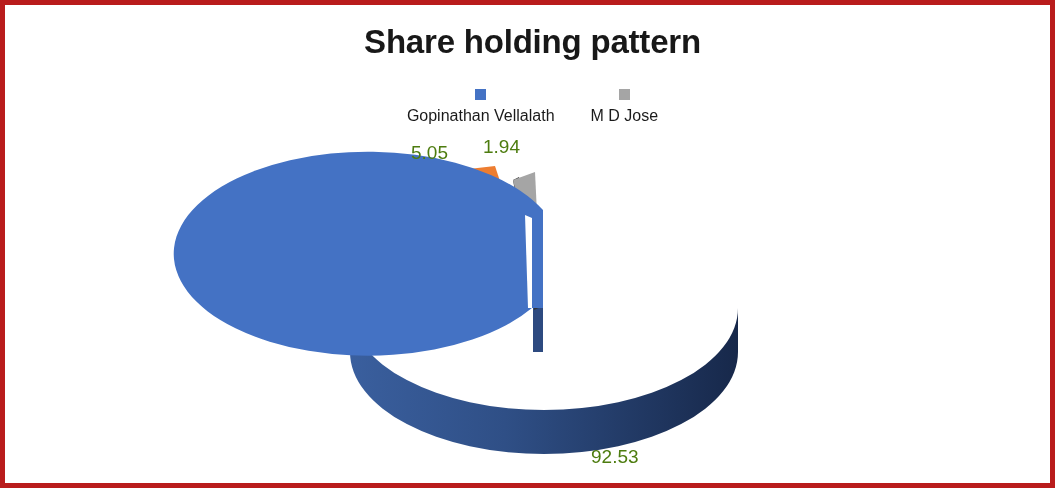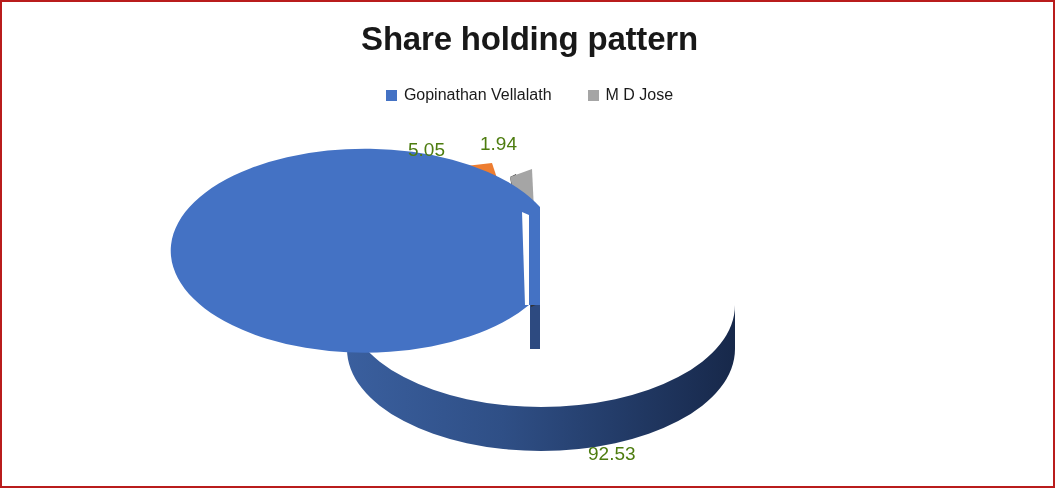--- a/index.html
+++ b/index.html
@@ -8,21 +8,21 @@
     background: #ffffff;
   }
   body {
     font-family: "Liberation Sans", sans-serif;
   }
   #chart-root {
     position: relative;
     width: 1055px;
     height: 488px;
     background: #ffffff;
-    border: 2px solid #b91c1c;
+    border: 5px solid #b91c1c;
     box-sizing: border-box;
     overflow: hidden;
   }
   #chart-title {
     position: absolute;
     left: 0;
     top: 16px;
     width: 1055px;
     text-align: center;
     font-size: 33px;
@@ -37,21 +37,21 @@
     top: 84px;
     width: 1055px;
     display: flex;
     flex-direction: row;
     justify-content: center;
     align-items: center;
     gap: 36px;
   }
   .legend-entry {
     display: flex;
-    flex-direction: row;
+    flex-direction: column;
     align-items: center;
     gap: 7px;
   }
   .legend-swatch {
     width: 11px;
     height: 11px;
     display: block;
     flex: 0 0 auto;
   }
   .legend-label {

